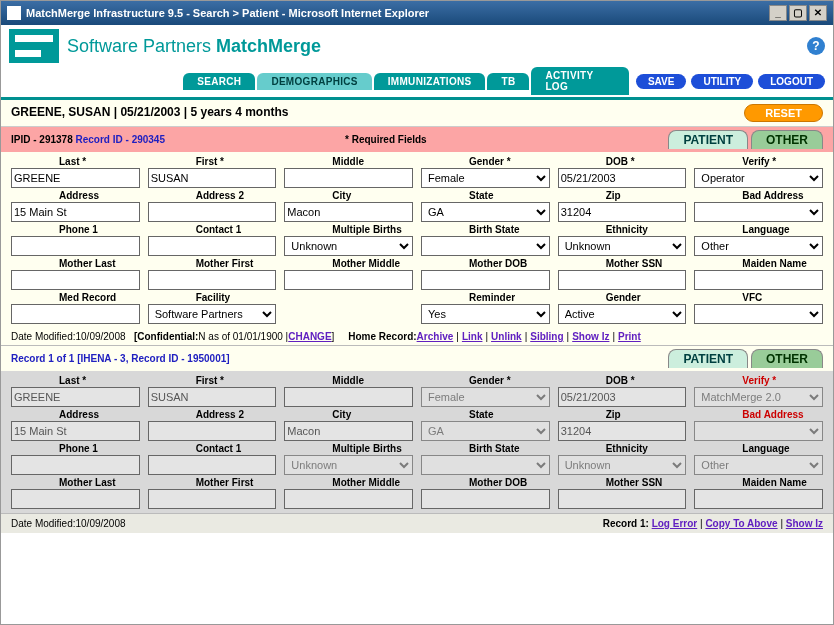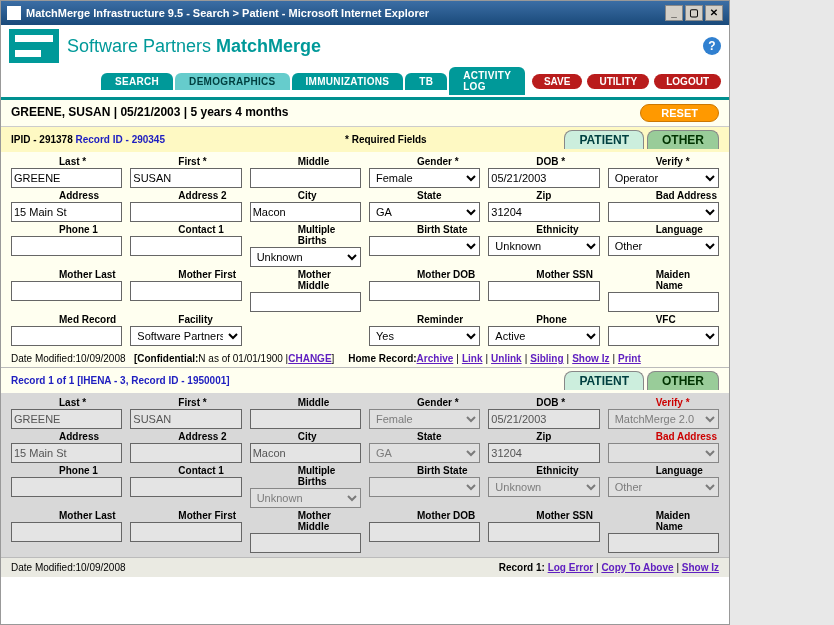--- a/index.html
+++ b/index.html
@@ -1,40 +1,40 @@
 <!DOCTYPE html>
 <html><head>
 <meta charset="utf-8">
 <style>
 * { box-sizing: border-box; margin: 0; padding: 0; }
 body { font-family: Verdana, Arial, sans-serif; font-size: 11px; background: #e8e8e8; }
-.window { width: 730px; height: 625px; background: #fff; border: 1px solid #999; display: flex; flex-direction: column; }
+.window { width: 834px; height: 625px; background: #fff; border: 1px solid #999; display: flex; flex-direction: column; }
 .titlebar { background: linear-gradient(#3b6ea5, #1a4a7a); color: #fff; padding: 4px 6px; display: flex; align-items: center; justify-content: space-between; font-size: 11px; font-weight: bold; }
 .titlebar-left { display: flex; align-items: center; gap: 5px; }
 .titlebar-icon { width: 14px; height: 14px; background: #fff; }
 .winbtns { display: flex; gap: 2px; }
 .winbtn { width: 18px; height: 16px; background: #d4d0c8; border: 1px solid #888; font-size: 10px; text-align: center; line-height: 13px; cursor: pointer; color:#000;}
 .header { background: #fff; padding: 4px 8px; display: flex; align-items: center; justify-content: space-between; }
 .logo-box { display: flex; align-items: center; gap: 8px; }
 .logo-sq { width: 50px; height: 34px; background: #009999; position: relative; }
 .logo-sq::after { content: ''; position: absolute; top: 6px; left: 6px; right: 6px; height: 7px; background: #fff; }
 .logo-sq::before { content: ''; position: absolute; bottom: 6px; left: 6px; right: 18px; height: 7px; background: #fff; }
 .logo-text { font-size: 18px; color: #009999; font-weight: normal; }
 .logo-text b { font-weight: bold; }
 .help-icon { width: 18px; height: 18px; border-radius: 50%; background: #3080d0; color: #fff; text-align: center; line-height: 18px; font-weight: bold; font-size: 12px; cursor: pointer;}
 .navbar { display: flex; align-items: center; padding: 0 8px 2px 8px; gap: 2px; border-bottom: 3px solid #009090;}
 .nav-spacer-left { width: 182px; }
 .tab { background: #009999; color: #fff; padding: 3px 14px; font-size: 10px; font-weight: bold; border-radius: 6px 6px 0 0; cursor: pointer; letter-spacing: 0.3px; position: relative;}
 .tab.active { background: #66cccc; color: #004040; }
 .nav-spacer { flex: 1; }
-.pill { background: #b91c1c; color: #fff; padding: 2px 12px; font-size: 10px; font-weight: bold; border-radius: 10px; cursor: pointer; margin-left: 3px;}
+.pill { background: #1d4ed8; color: #fff; padding: 2px 12px; font-size: 10px; font-weight: bold; border-radius: 10px; cursor: pointer; margin-left: 3px;}
 .crumb { padding: 4px 10px; background: #fffff0; display: flex; justify-content: space-between; align-items: flex-start; border-bottom: 1px solid #ccc;}
 .crumb-text { font-weight: bold; font-size: 12px; line-height: 1.4; }
 .reset-btn { background: #ff9900; color: #fff; font-weight: bold; padding: 2px 20px; border: 1px solid #cc7700; border-radius: 10px; cursor: pointer; font-size: 11px;}
-.idrow { padding: 3px 10px; font-size: 10px; background: #fef9c3; display: flex; align-items: center;}
+.idrow { padding: 3px 10px; font-size: 10px; background: #fca5a5; display: flex; align-items: center;}
 .idrow .blue { color: #2020c0; font-weight: bold; }
 .idrow .reqnote { margin-left: 180px; font-weight: bold; }
 .subtabs { margin-left: auto; display: flex; gap: 3px;}
 .subtab { border-radius: 8px 8px 0 0; padding: 2px 14px; font-size: 12px; font-weight: bold; cursor: pointer; border:1px solid #888; border-bottom:none;}
 .subtab.pat { background: #cceedd; color: #004040; }
 .subtab.oth { background: #99cc99; color: #003300; }
 .form-grid { display: grid; grid-template-columns: repeat(6, 1fr); gap: 2px 8px; padding: 4px 10px; }
 .form-grid.top { background: #fffff0; }
 .form-grid.bot { background: #d8d8d8; }
 .fld { display: flex; flex-direction: column; }
@@ -214,21 +214,21 @@
     <div class="fld">
         <label>Facility</label>
         <select><option>Software Partners</option></select>
       </div>
     <div class="fld"></div>
     <div class="fld">
         <label>Reminder</label>
         <select><option>Yes</option></select>
       </div>
     <div class="fld">
-        <label>Phone</label>
+        <label>Gender</label>
         <select><option>Active</option></select>
       </div>
     <div class="fld">
         <label>VFC</label>
         <select><option></option></select>
       </div>
   </div>
 
   <div class="linkrow">
     <span>Date Modified: </span><span>10/09/2008</span>

